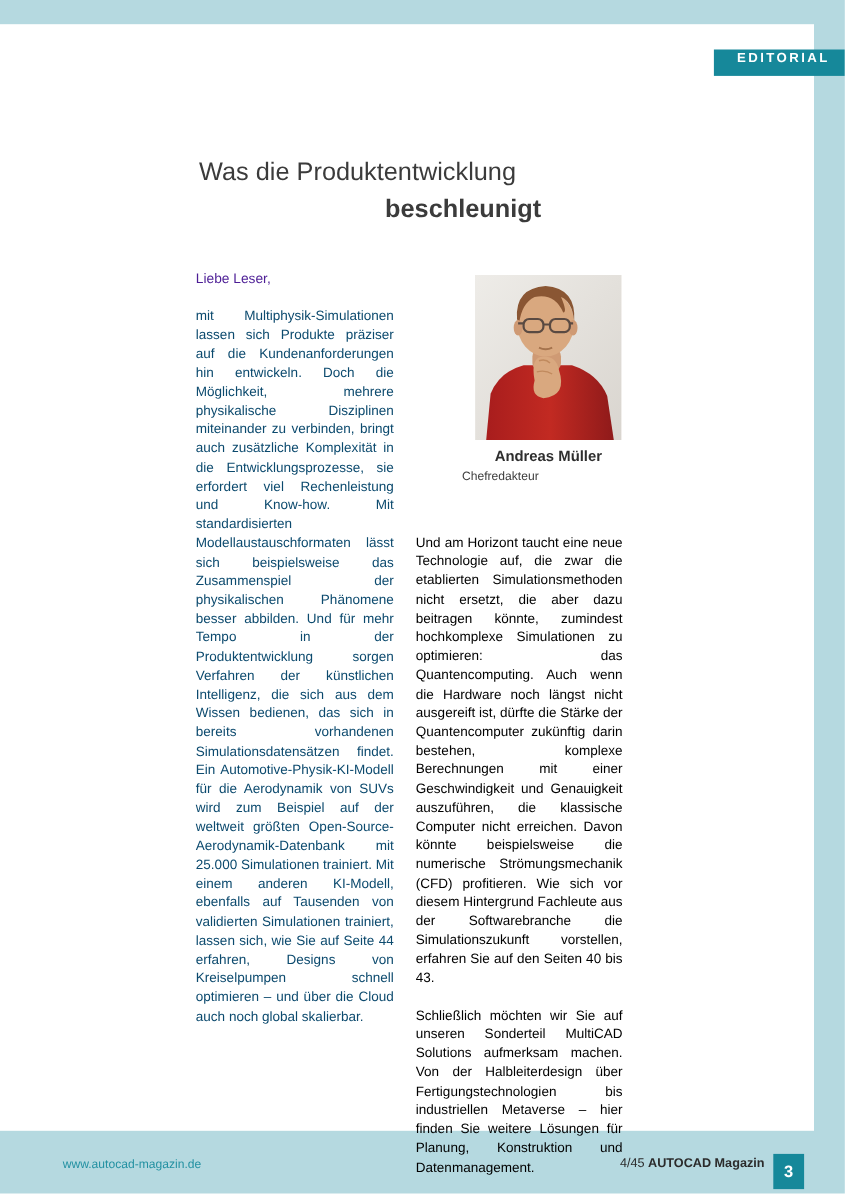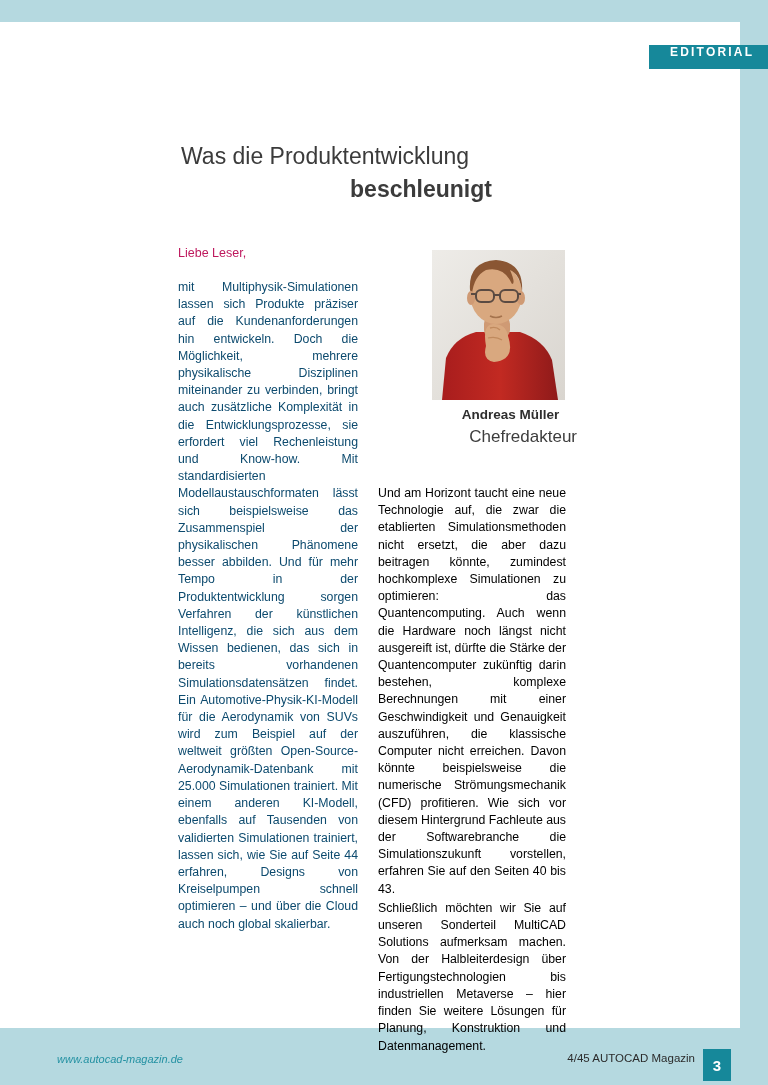--- a/index.html
+++ b/index.html
@@ -21,55 +21,55 @@
     font-size:12px;font-weight:bold;letter-spacing:2.2px;
   }
   .title{
     position:absolute;left:133px;top:140px;width:480px;
     color:#3b3b3b;font-size:23px;line-height:33px;margin-left:48px;
   }
   .title .t1{font-weight:400;}
   .title .t2{font-weight:700;text-align:center;}
   .salutation{
     position:absolute;left:178px;top:246px;width:180px;
-    color:#be185d;font-size:12.5px;
+    color:#4c1d95;font-size:12.5px;
   }
   .col-left{
     position:absolute;left:178px;top:279px;width:180px;
     color:#0c4a6e;font-size:12.3px;line-height:17.2px;
     text-align:justify;hyphens:auto;-webkit-hyphens:auto;overflow-wrap:break-word;
   }
   .col-right{
     position:absolute;left:378px;top:485px;width:188px;
     color:#000000;font-size:12.3px;line-height:17.2px;
     text-align:justify;hyphens:auto;-webkit-hyphens:auto;overflow-wrap:break-word;
   }
   .col-right p{margin:0;}
-  .col-right p + p{margin-top:2px;}
+  .col-right p + p{margin-top:17px;}
   .photo{
     position:absolute;left:432px;top:250px;width:133px;height:150px;
     overflow:hidden;background:#e9e6e1;
   }
   .caption-name{
-    position:absolute;left:432px;top:407px;width:157px;
+    position:absolute;left:420px;top:407px;width:157px;
     text-align:center;color:#2e2e2e;font-size:13.5px;font-weight:700;
   }
   .caption-role{
     position:absolute;left:420px;top:427px;width:157px;
-    text-align:right;color:#3d3d3d;font-size:17px;
+    text-align:left;color:#3d3d3d;font-size:11px;
   }
   .footer-link{
     position:absolute;left:57px;top:1053px;
-    color:#2391a2;font-size:11px;text-decoration:none;font-style:italic;
+    color:#2391a2;font-size:11px;text-decoration:none;
   }
   .footer-issue{
     position:absolute;right:73px;top:1052px;
     color:#2b2b2b;font-size:11.5px;
   }
-  .footer-issue b{font-weight:400;}
+  .footer-issue b{font-weight:700;}
   .page-number-box{
     position:absolute;left:703px;top:1049px;width:28px;height:32px;
     background:#16889a;color:#ffffff;
     display:flex;align-items:center;justify-content:center;
     font-size:15px;font-weight:700;
   }
 </style>
 </head>
 <body>
 

